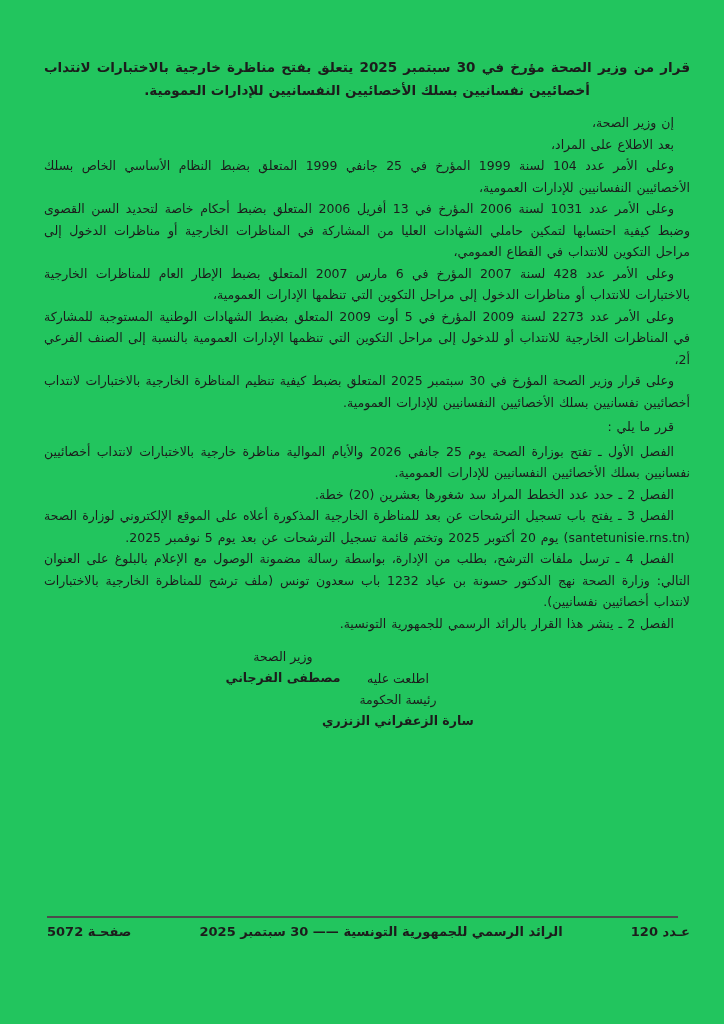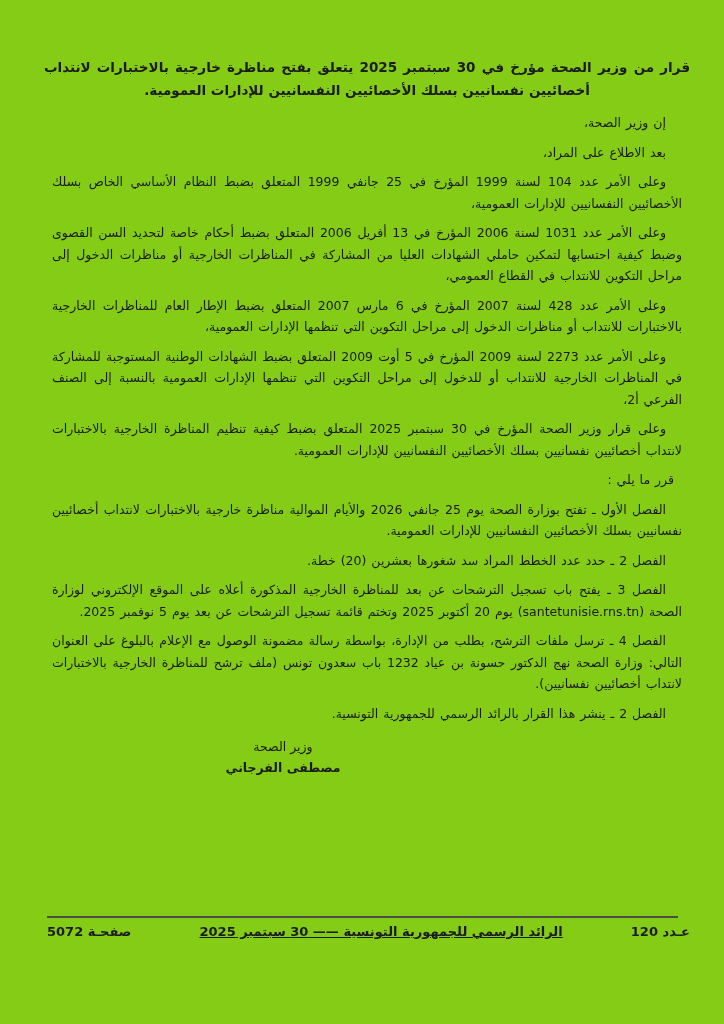--- a/index.html
+++ b/index.html
@@ -1,33 +1,33 @@
 <!DOCTYPE html>
 <html lang="ar" dir="rtl"><head>
 <meta charset="utf-8">
 <style>
   html, body { margin: 0; padding: 0; background: #ffffff; }
   .page {
     position: relative;
     width: 724px;
     height: 1024px;
-    background: #84cc16;
+    background: #22c55e;
     direction: rtl;
     font-family: "DejaVu Sans", sans-serif;
     color: #1c1c1c;
     overflow: hidden;
   }
   .content {
     position: absolute;
     top: 56px;
     right: 34px;
     left: 44px; 
   }
   .para {
-    margin: 8px;
+    margin: 0;
     font-size: 12.5px;
     line-height: 21.5px;
     text-align: justify;
     text-indent: 16px;
     word-spacing: 1px;
   }
   .title {
     font-weight: bold;
     font-size: 13.5px;
     line-height: 23px;
@@ -72,21 +72,21 @@
     margin: 0 12px 6px 13px;
   }
   .footer-row {
     display: flex;
     justify-content: space-between;
     align-items: baseline;
     font-weight: bold;
     font-size: 13px;
     padding-left: 13px;
   }
-  .footer-center { text-align: center; text-decoration: underline; }
+  .footer-center { text-align: center; }
 </style>
 </head>
 <body>
 
 <div class="page">
 
   <div class="content">
 
     <p class="title">قرار من وزير الصحة مؤرخ في 30 سبتمبر 2025 يتعلق بفتح مناظرة خارجية بالاختبارات لانتداب أخصائيين نفسانيين بسلك الأخصائيين النفسانيين للإدارات العمومية.</p>
 
@@ -106,20 +106,25 @@
     <p class="para">الفصل 3 ـ يفتح باب تسجيل الترشحات عن بعد للمناظرة الخارجية المذكورة أعلاه على الموقع الإلكتروني لوزارة الصحة (santetunisie.rns.tn) يوم 20 أكتوبر 2025 وتختم قائمة تسجيل الترشحات عن بعد يوم 5 نوفمبر 2025.</p>
     <p class="para">الفصل 4 ـ ترسل ملفات الترشح، بطلب من الإدارة، بواسطة رسالة مضمونة الوصول مع الإعلام بالبلوغ على العنوان التالي: وزارة الصحة نهج الدكتور حسونة بن عياد 1232 باب سعدون تونس (ملف ترشح للمناظرة الخارجية بالاختبارات لانتداب أخصائيين نفسانيين).</p>
     <p class="para">الفصل 2 ـ ينشر هذا القرار بالرائد الرسمي للجمهورية التونسية.</p>
 
 
     <div class="signatures">
       <div class="sig-minister">
         <div>وزير الصحة</div>
         <div class="sig-name">مصطفى الفرجاني</div>
       </div>
+      <div class="sig-pm">
+        <div>اطلعت عليه</div>
+        <div>رئيسة الحكومة</div>
+        <div class="sig-name">سارة الزعفراني الزنزري</div>
+      </div>
     </div>
 
   </div>
 
   <div class="footer">
     <div class="footer-rule"></div>
     <div class="footer-row">
       <span>عـدد 120</span>
       <span class="footer-center">الرائد الرسمي للجمهورية التونسية —— 30 سبتمبر 2025</span>
       <span>صفحـة 5072</span>

